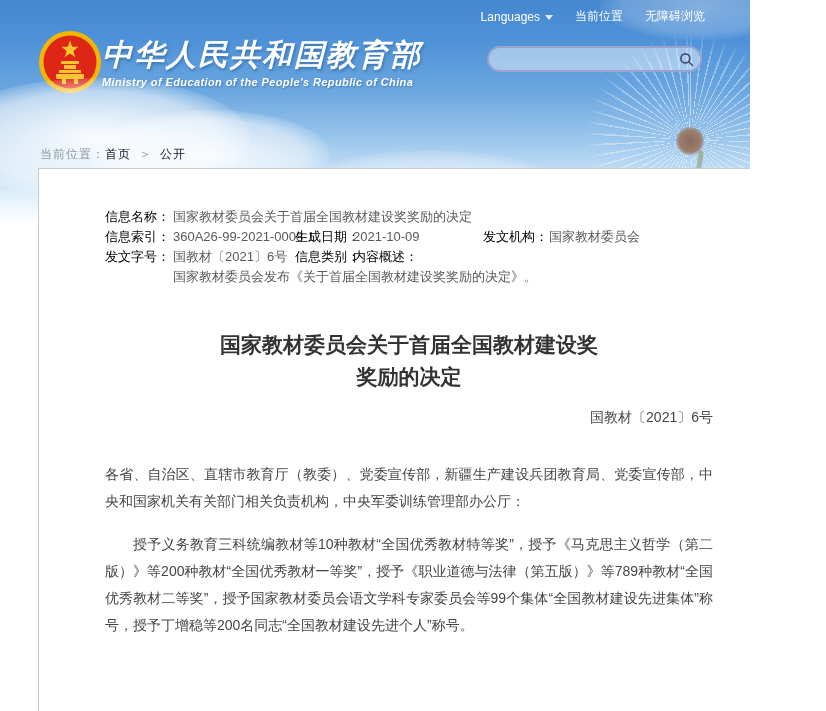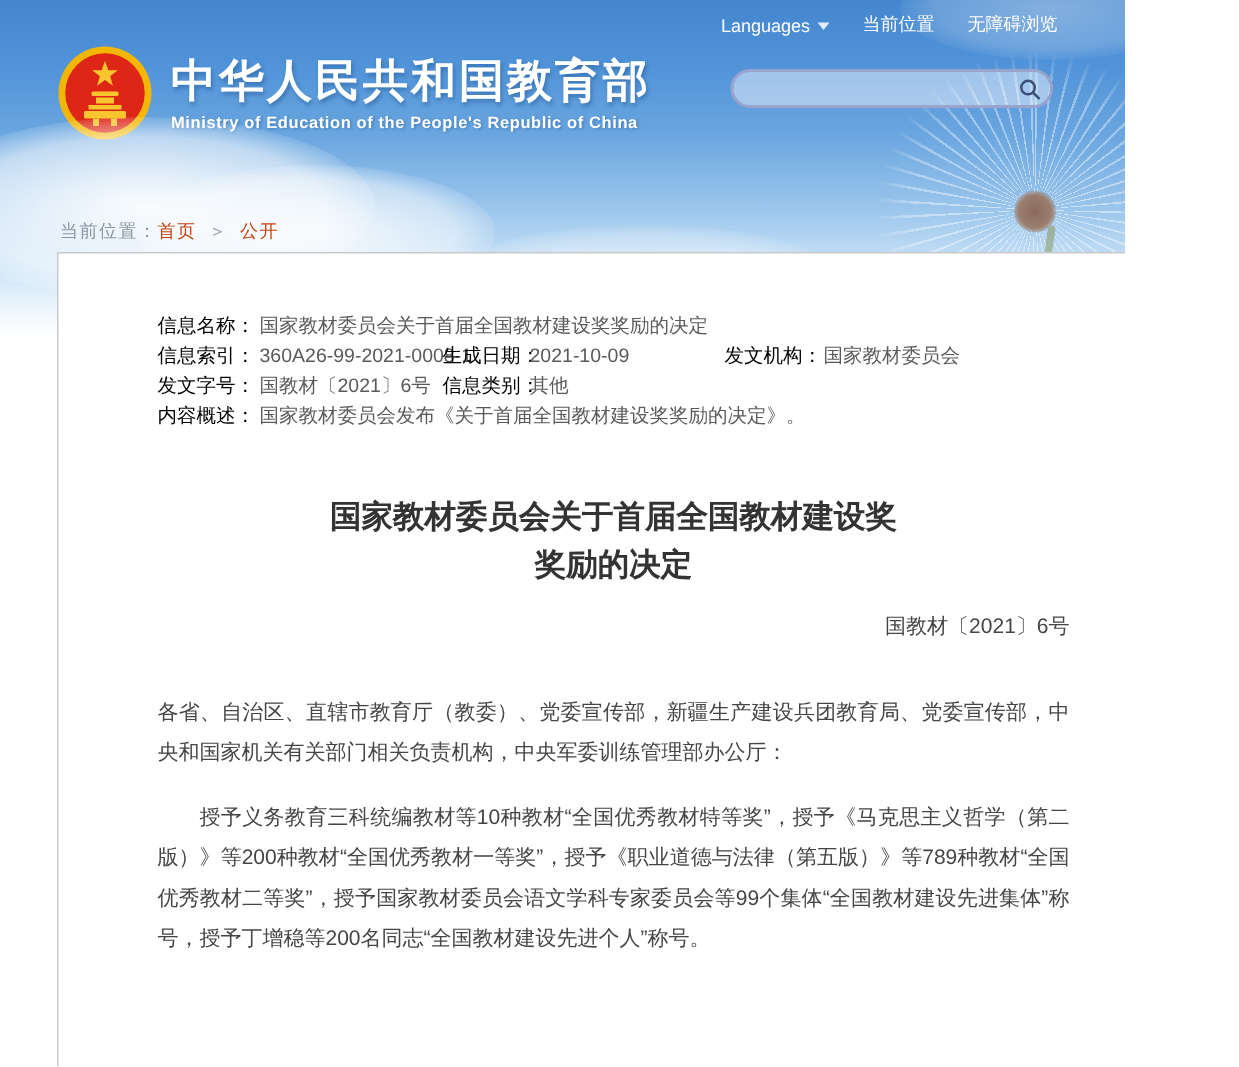--- a/index.html
+++ b/index.html
@@ -90,21 +90,21 @@
 
   
   .logo {
     position: absolute;
     top: 30px; left: 38px;
     display: flex;
     align-items: flex-start;
     cursor: pointer;
   }
   .emblem { width: 64px; height: 64px; }
-  .title-block { margin-left: 12px; padding-top: 8px; }
+  .title-block { margin-left: 0; padding-top: 8px; font-style: italic; }
   .site-title {
     color: #ffffff;
     font-size: 30px;
     font-weight: bold;
     letter-spacing: 2px;
     text-shadow: 1px 2px 3px rgba(20,70,130,0.45);
     line-height: 1.1;
   }
   .site-subtitle {
     color: #ffffff;
@@ -148,21 +148,21 @@
   }
 
   
   .breadcrumb {
     position: absolute;
     top: 146px; left: 40px;
     font-size: 12px;
     color: #8a97a3;
     letter-spacing: 1px;
   }
-  .breadcrumb a { color: #c2410c; text-decoration: none; cursor: pointer; text-align: center; }
+  .breadcrumb a { color: #0f172a; text-decoration: none; cursor: pointer; text-align: center; }
   .breadcrumb .sep { margin: 0 8px; }
 
   
   .panel {
     position: absolute;
     top: 168px; left: 38px;
     width: 742px;
     height: 560px;
     background: #ffffff;
     border: 1px solid #c9c9c9;
@@ -268,21 +268,20 @@
       <span class="lbl">信息索引：</span>
       <span>360A26-99-2021-0008-1</span>
       <span class="lbl">生成日期：</span>
       <span>2021-10-09</span>
       <span class="lbl">发文机构：</span>
       <span>国家教材委员会</span>
 
       <span class="lbl">发文字号：</span>
       <span>国教材〔2021〕6号</span>
       <span class="lbl">信息类别：</span>
-      <span class="span3">其他</span>
 
       <span class="lbl">内容概述：</span>
       <span class="span5">国家教材委员会发布《关于首届全国教材建设奖奖励的决定》。</span>
     </div>
 
     <div class="doc-title">
       <div>国家教材委员会关于首届全国教材建设奖</div>
       <div>奖励的决定</div>
     </div>
 

